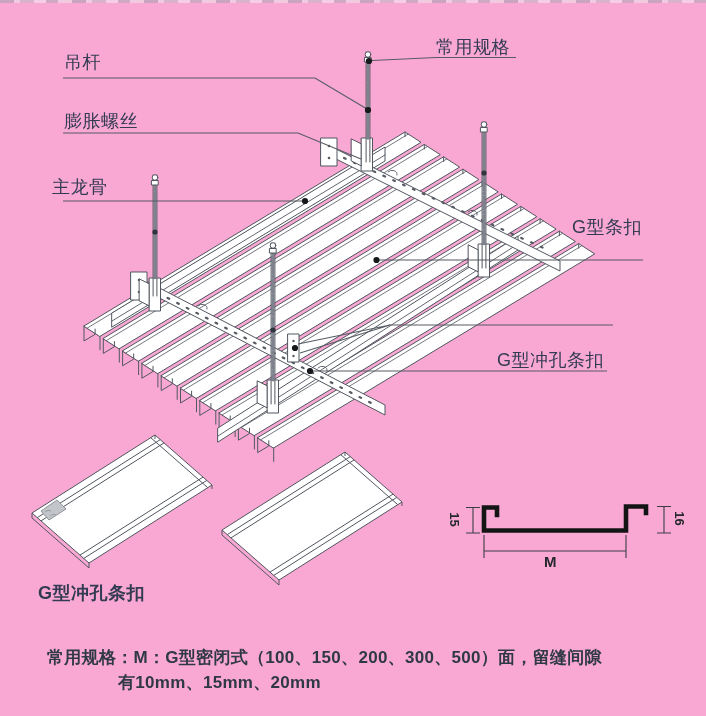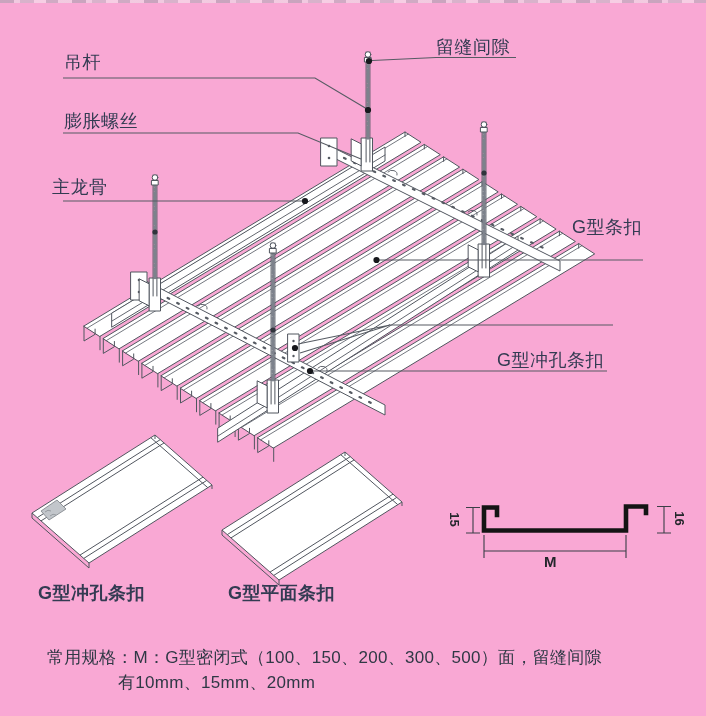--- a/index.html
+++ b/index.html
@@ -23,21 +23,21 @@
   }
   .lbl.b{font-weight:600;text-align:right;}
   .dim{
     position:absolute;color:#24272c;font-size:13px;font-weight:600;
     width:22px;text-align:center;white-space:nowrap;
   }
   .rot{transform:rotate(90deg);transform-origin:center center;}
   .dimM{position:absolute;color:#24272c;font-size:15px;font-weight:700;white-space:nowrap;}
   .spec{
     position:absolute;left:47px;top:645px;width:648px;color:#2f3845;
-    font-size:17px;font-weight:400;line-height:25px;letter-spacing:.3px;
+    font-size:17px;font-weight:700;line-height:25px;letter-spacing:.3px;
   }
   .spec .l2{display:block;padding-left:71px;}
 </style>
 </head>
 <body>
 
 <div class="page">
   <div class="top-remnant"></div>
 
   <svg width="706" height="716" viewBox="0 0 706 716">
@@ -195,28 +195,27 @@
       <path d="M497,515 L497,507.5 L484,507.5 L484,530.5 L626,530.5 L626,506.5 L646,506.5 L646,513" stroke="var(--profile)" stroke-width="4.6" fill="none" stroke-linecap="square"></path>
       <g stroke="#3a3f46" stroke-width="1.1" fill="none">
         <path d="M473,507.5 V533 M466,507.5 H480 M466,533 H480"></path>
         <path d="M664,506.5 V533 M657,506.5 H671 M657,533 H671"></path>
         <path d="M484,535 V558 M626,535 V558 M484,551 H626"></path>
       </g>
     </g>
   </svg>
 
   <div class="lbl" style="left:64px;top:53px">吊杆</div>
-  <div class="lbl" style="left:436px;top:38px">留缝间隙</div>
+  <div class="lbl" style="left:436px;top:38px">常用规格</div>
   <div class="lbl" style="left:64px;top:112px">膨胀螺丝</div>
   <div class="lbl" style="left:52px;top:178px">主龙骨</div>
   <div class="lbl" style="left:572px;top:218px">G型条扣</div>
   <div class="lbl" style="left:497px;top:351px">G型冲孔条扣</div>
 
   <div class="lbl b" style="left:38px;top:584px">G型冲孔条扣</div>
-  <div class="lbl b" style="left:228px;top:584px">G型平面条扣</div>
 
   <div class="dim rot" style="left:443px;top:512px">15</div>
   <div class="dim rot" style="left:668px;top:511px">16</div>
   <div class="dimM" style="left:544px;top:553px">M</div>
 
   <div class="spec">
     <span class="l1">常用规格：M：G型密闭式（100、150、200、300、500）面，留缝间隙</span>
     <span class="l2">有10mm、15mm、20mm</span>
   </div>
 </div>

